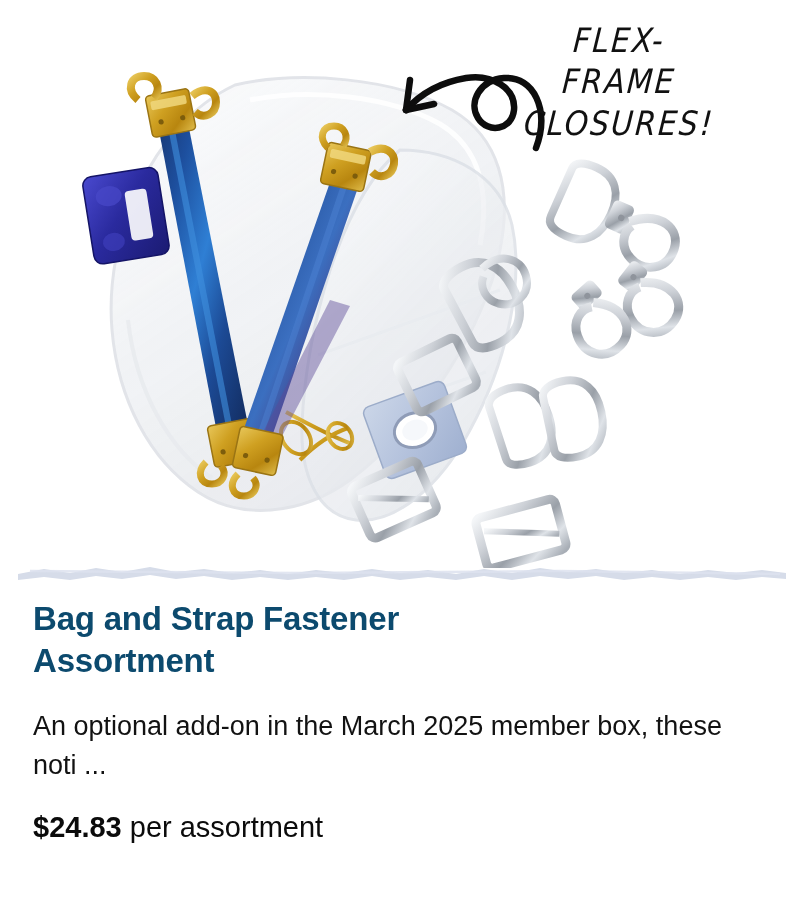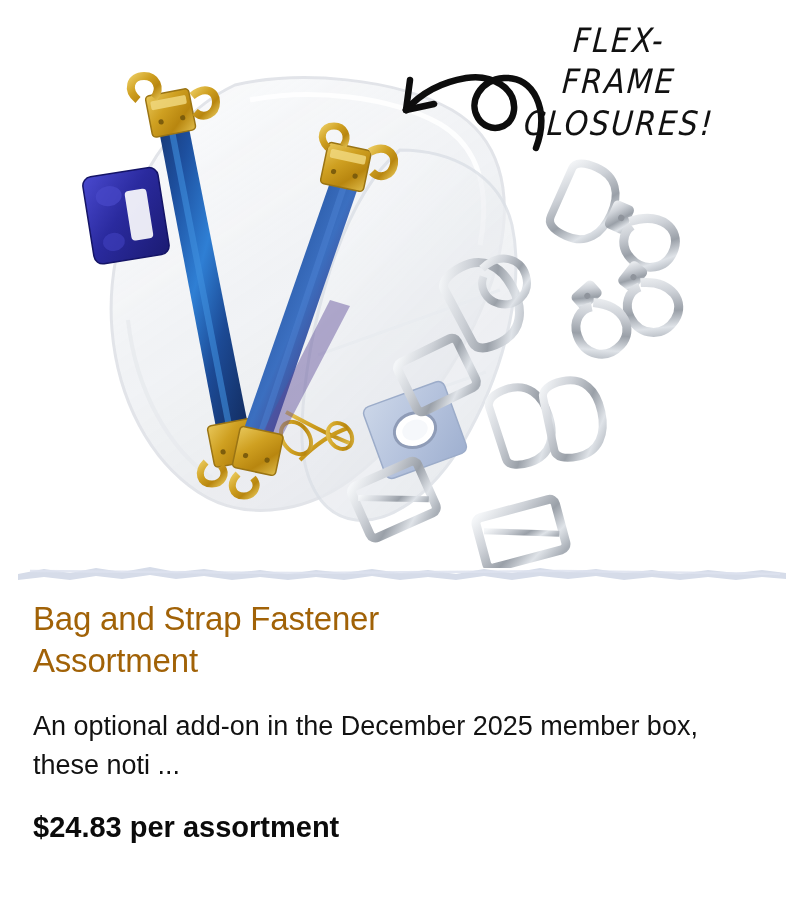--- a/index.html
+++ b/index.html
@@ -60,23 +60,23 @@
   .info {
     position: absolute;
     left: 33px;
     top: 598px;
     width: 740px;
   }
 
   .product-title {
     font-family: "Liberation Sans", sans-serif;
     font-size: 33px;
-    font-weight: normal;
+    font-weight: bold;
     line-height: 1.28;
-    color: #a16207;
+    color: #0c4a6e;
     letter-spacing: -0.2px;
     max-width: 470px;
   }
 
   .product-desc {
     margin-top: 25px;
     font-family: "Liberation Sans", sans-serif;
     font-size: 27px;
     font-weight: 400;
     line-height: 1.42;
@@ -86,21 +86,21 @@
 
   .price-line {
     margin-top: 25px;
     font-family: "Liberation Sans", sans-serif;
     font-size: 29px;
     font-weight: 400;
     color: #0b0b0b;
     line-height: 1.3;
   }
   .price-amount { font-weight: bold; }
-  .price-unit { font-weight: 700; margin-top: 16px; }
+  .price-unit { font-weight: 400; margin-top: 16px; }
 </style>
 </head>
 <body>
 
 <div class="product-card">
 
   <div class="photo-area">
     <svg class="photo-svg" viewBox="0 0 800 568">
       <defs>
         <linearGradient id="gBlueA" x1="0" y1="0" x2="1" y2="1">
@@ -311,19 +311,19 @@
                L 786 19 L 762 17 L 736 20 L 708 17 L 680 20 L 652 17 L 624 20
                L 596 16 L 568 19 L 540 16 L 512 20 L 484 16 L 456 20 L 428 17
                L 400 20 L 372 16 L 344 20 L 316 17 L 288 20 L 260 17 L 232 20
                L 204 16 L 176 19 L 150 15 L 122 19 L 96 16 L 70 20 L 44 17 L 18 20 Z" fill="#d6dce9"></path>
       <path d="M30 11 L 300 13 L 560 11 L 780 14" fill="none" stroke="#dde2ee" stroke-width="2.5" opacity="0.85"></path>
     </svg>
   </div>
 
   <div class="info">
     <h2 class="product-title">Bag and Strap Fastener Assortment</h2>
-    <p class="product-desc">An optional add-on in the December 2025 member box, these noti ...</p>
+    <p class="product-desc">An optional add-on in the March 2025 member box, these noti ...</p>
     <p class="price-line">
       <span class="price-amount">$24.83</span><span>&nbsp;</span><span class="price-unit">per assortment</span>
     </p>
   </div>
 
 </div>
 
 </body></html>

